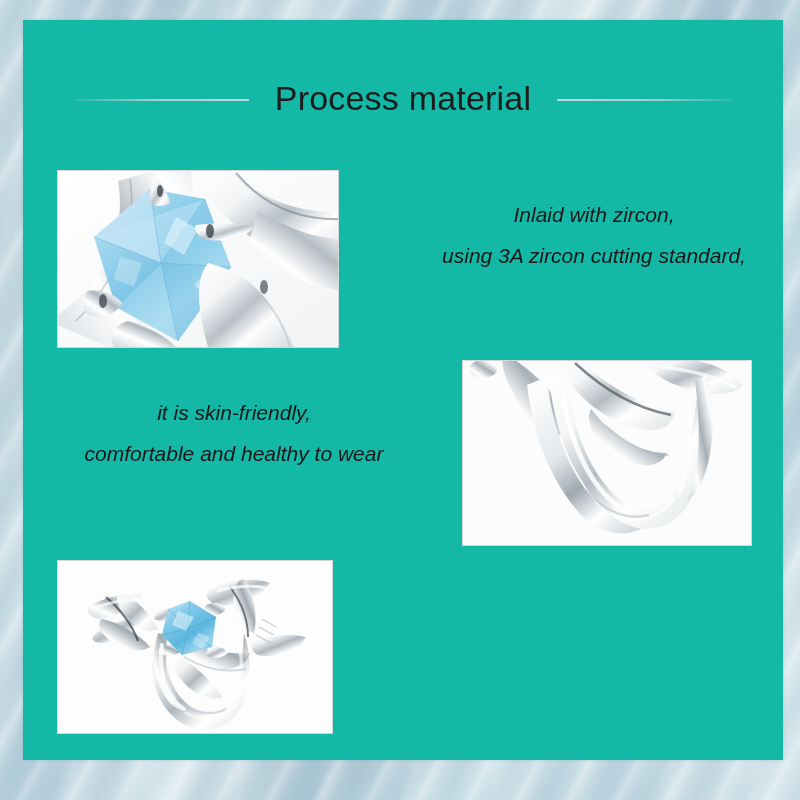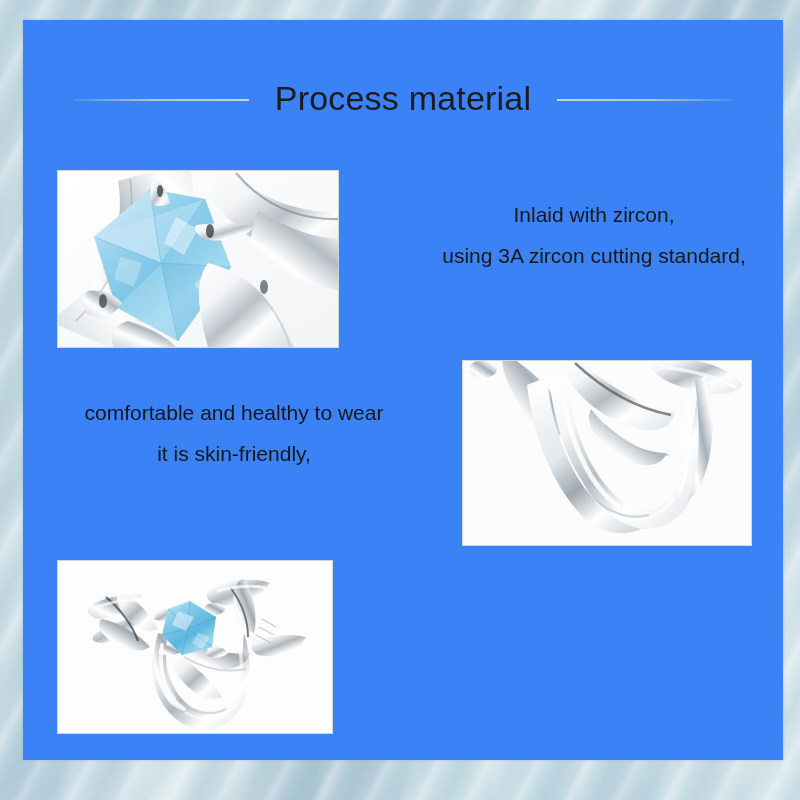--- a/index.html
+++ b/index.html
@@ -68,21 +68,21 @@
       radial-gradient(ellipse 55% 45% at 85% 75%, rgba(255,255,255,.30), rgba(255,255,255,0) 70%);
   }
 
   
   #card {
     position: absolute;
     left: 23px;
     top: 20px;
     width: 760px;
     height: 740px;
-    background: #3b82f6;
+    background: #14b8a6;
     box-shadow: 0 0 3px rgba(120,150,165,.35);
   }
 
   
   #title-row {
     position: absolute;
     left: 0;
     top: 48px;
     width: 760px;
     height: 60px;
@@ -128,20 +128,21 @@
   #panel-ring     { left: 34px;  top: 540px; width: 274px; height: 172px; }
 
   
   .copy-block {
     position: absolute;
     text-align: center;
     color: #181818;
     font-size: 21px;
     line-height: 41px;
     white-space: nowrap;
+    font-style: italic;
   }
   #copy-zircon    { left: 382px; top: 174px; width: 378px; }
   #copy-silver    { left: 22px;  top: 372px; width: 378px; }
   #copy-oxidation { left: 382px; top: 608px; width: 378px; }
   .copy-line { display: block; }
 </style>
 </head>
 <body>
 
 <div id="page">
@@ -383,21 +384,21 @@
         </svg>
       </div>
     </div>
 
     <div class="copy-block" id="copy-zircon">
       <span class="copy-line">Inlaid with zircon,</span>
       <span class="copy-line">using 3A zircon cutting standard,</span>
     </div>
 
     <div class="copy-block" id="copy-silver">
+      <span class="copy-line">it is skin-friendly,</span>
       <span class="copy-line">comfortable and healthy to wear</span>
-      <span class="copy-line">it is skin-friendly,</span>
     </div>
 
     <div class="copy-block" id="copy-oxidation">
     </div>
 
   </div>
 </div>
 
 </body></html>

